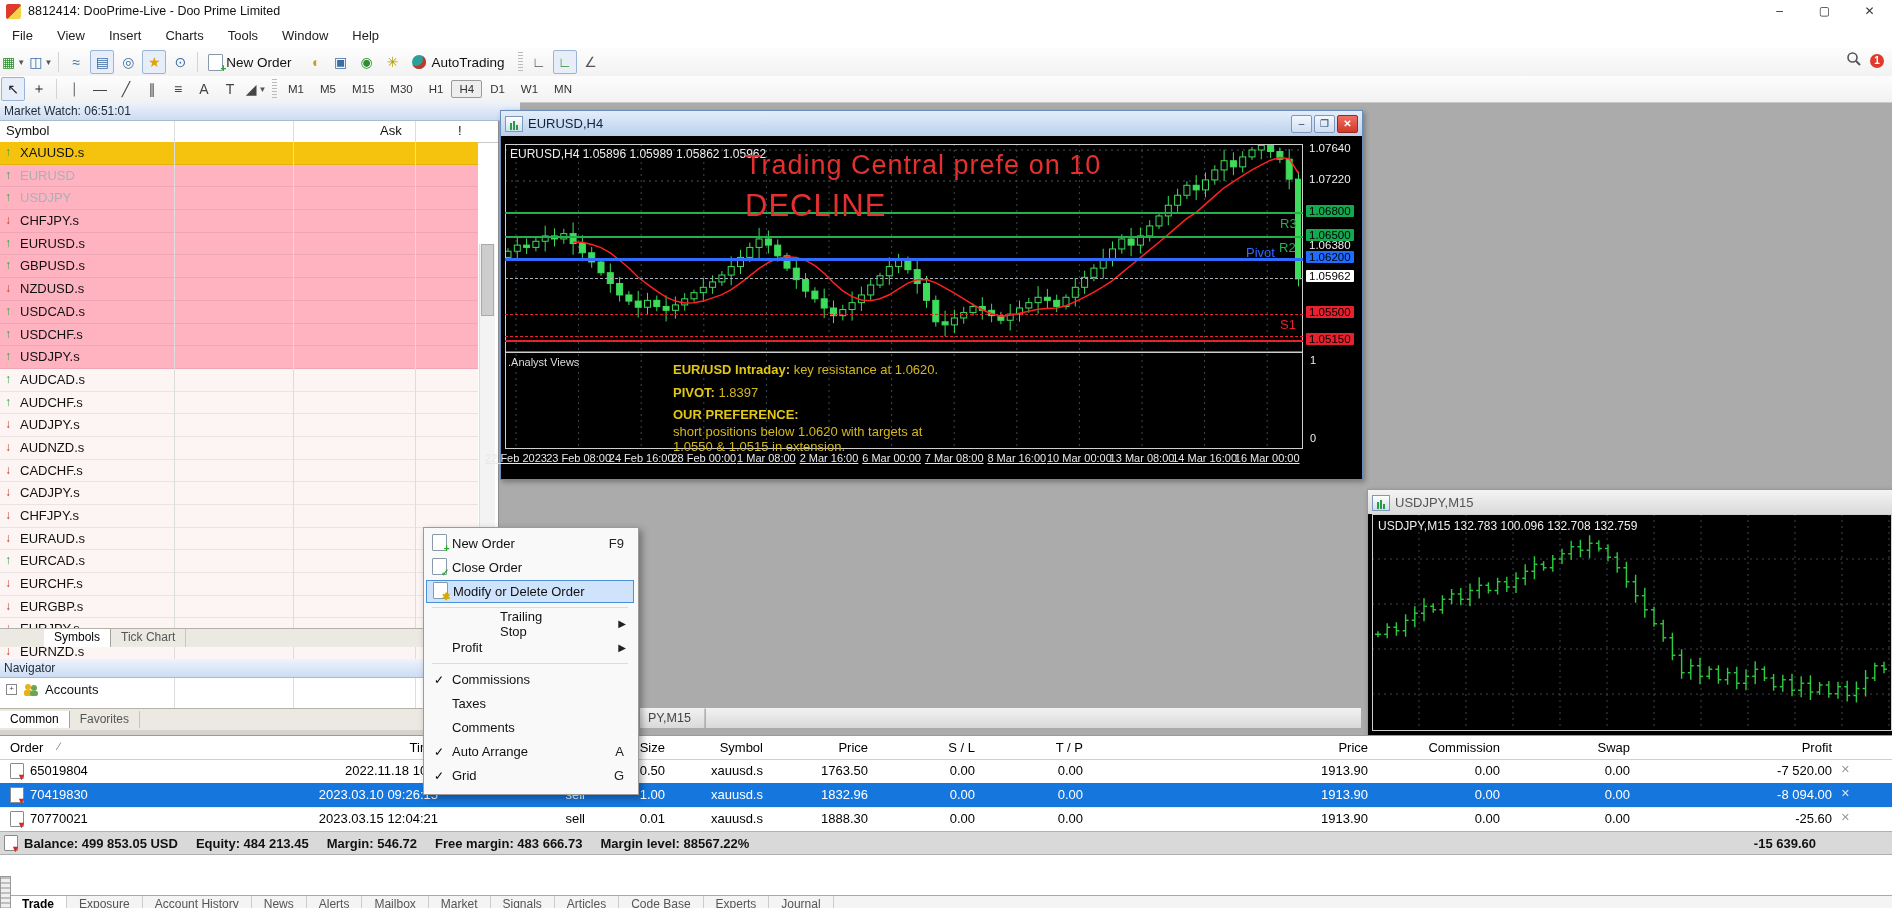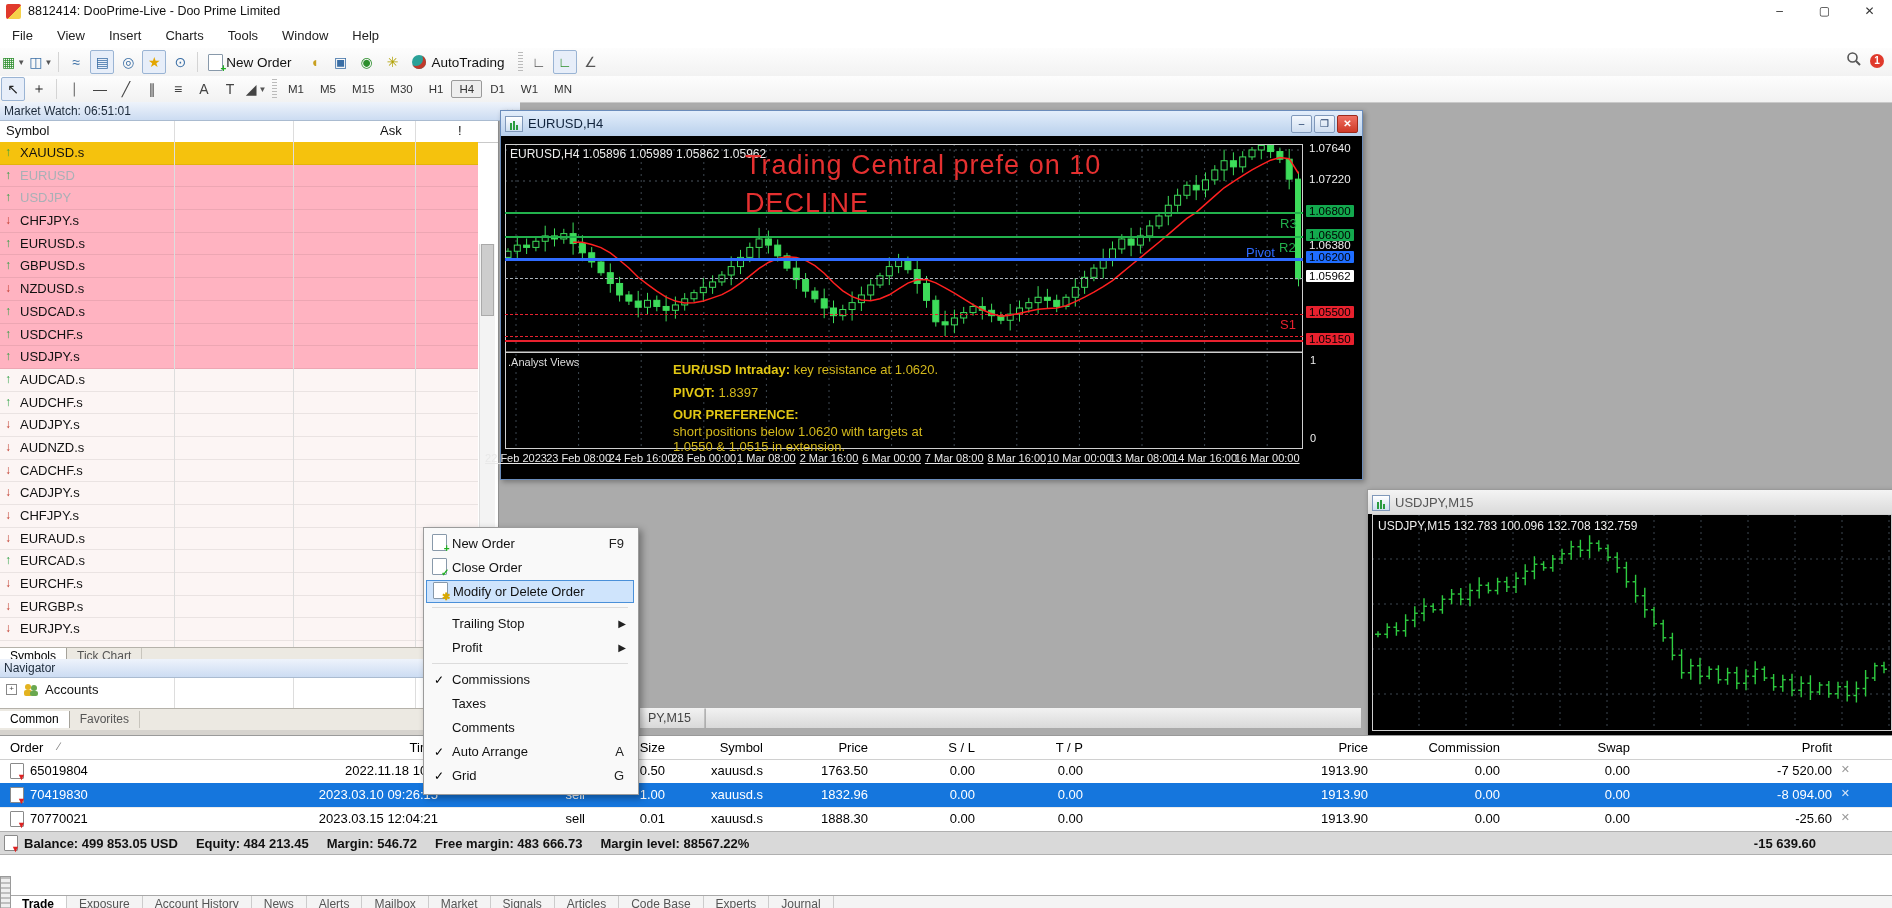--- a/index.html
+++ b/index.html
@@ -338,21 +338,21 @@
           <span style="left: 20px; color: rgb(17, 17, 17);">EURNZD.s</span>
           <span style="right: 1425px; font-size: 12px; color: rgb(224, 48, 48);"></span>
         </div>
       </div>
     <div class="colsep" style="left:174px;"></div>
     <div class="colsep" style="left:293px;"></div>
     <div class="colsep" style="left:415px;"></div>
     <div class="mwscroll">
         <div class="mwthumb"></div>
       </div>
-    <div class="tabstrip" style="left:0;top:545px;width:498px;height:18px;" id="mwtabs">
+    <div class="tabstrip" style="left:0;top:526px;width:498px;height:18px;padding-left:44px;" id="mwtabs">
         <div class="tab on">Symbols</div>
         <div class="tab">Tick Chart</div>
       </div>
     <div class="panhead" style="top:557px;">
       <span>Navigator</span>
       <span class="panx">✕</span>
     </div>
     <div class="treerow" style="left:6px;top:580px;">
       <span class="expbox">+</span>
       <svg width="18" height="14">
@@ -578,21 +578,21 @@
         <rect x="771.9000000000001" y="7.533999999999821" width="6" height="7.670000000000869" fill="#3ddc5a" stroke="#3ddc5a" stroke-width="1"></rect>
         <line x1="784.2" y1="5.004000000000691" x2="784.2" y2="45.34600000000019" stroke="#3ddc5a" stroke-width="1"></line>
         <rect x="781.2" y="15.20400000000069" width="6" height="19.941999999999496" fill="#3ddc5a" stroke="#3ddc5a" stroke-width="1"></rect>
         <line x1="793.5000000000001" y1="27.646000000000186" x2="793.5000000000001" y2="142.35599999999943" stroke="#3ddc5a" stroke-width="1"></line>
         <rect x="790.5000000000001" y="35.146000000000186" width="6" height="99.70999999999924" fill="#3ddc5a" stroke="#3ddc5a" stroke-width="1"></rect>
       </g>
       <polyline points="68.10000000000001,98.13587499999986 77.4,98.32762499999941 86.7,100.43687499999959 96,103.60075000000074 105.30000000000001,108.8738750000004 114.60000000000001,116.2562500000002 123.9,124.02212500000087 133.20000000000002,133.2261249999998 142.5,140.32087500000034 151.8,147.0321249999983 161.10000000000002,153.07224999999954 170.4,157.09899999999868 179.70000000000002,159.01649999999933 189,158.7288749999983 198.3,157.00312499999893 207.60000000000002,153.83924999999778 216.9,150.67537500000003 226.20000000000002,145.6898749999997 235.50000000000003,139.07449999999983 244.8,131.88387499999953 254.10000000000002,124.40562499999993 263.40000000000003,118.4613750000002 272.70000000000005,114.53050000000081 282,112.80474999999973 291.3,113.38000000000011 300.6,116.44799999999975 309.90000000000003,121.6252500000013 319.20000000000005,129.1993750000007 328.5,138.78687500000046 337.8,146.84037500000045 347.1,152.68875000000048 356.40000000000003,156.04437500000114 365.70000000000005,156.71549999999957 375,154.79800000000068 384.3,150.7712500000015 393.6,144.8270000000017 402.90000000000003,139.07450000000154 412.20000000000005,135.81475000000228 421.50000000000006,135.52712499999961 430.8,138.88275000000027 440.1,143.86825000000056 449.40000000000003,149.1413750000002 458.70000000000005,154.89387500000043 468.00000000000006,160.6463750000006 477.3,165.727749999999 486.6,169.75449999999984 495.90000000000003,172.24724999999916 505.20000000000005,171.28849999999966 514.5,169.17924999999946 523.8000000000001,167.26175000000057 533.1,165.34424999999987 542.4000000000001,164.5772500000017 551.7,164.09787500000107 561,161.79687500000136 570.3000000000001,157.6742500000007 579.6,153.07225000000125 588.9000000000001,148.08674999999926 598.2,142.62187500000005 607.5,136.5817500000005 616.8000000000001,128.91174999999964 626.1,121.24175000000048 635.4000000000001,113.57175000000132 644.7,105.9017500000005 654,98.23174999999964 663.3000000000001,90.36999999999921 672.6,82.41237499999903 681.9000000000001,74.45474999999885 691.2,68.31874999999951 700.5,60.169374999999775 709.8000000000001,51.92412500000026 719.1,43.77475000000052 728.4000000000001,37.638749999999504 737.7,31.59862499999994 747,25.941999999999496 756.3000000000001,20.95649999999921 765.6,16.16275000000016 774.9000000000001,13.574124999999384 784.2,14.724625000000117 793.5000000000001,29.489374999999768" fill="none" stroke="#ff2020" stroke-width="1.5"></polyline>
     </svg>
   <div class="abs" style="left:510px;top:147px;font-size:12px;color:#eee;z-index:5;">EURUSD,H4  1.05896 1.05989 1.05862 1.05962</div>
   <div class="abs" style="left:745px;top:150px;font-size:27px;color:#e53030;z-index:6;letter-spacing:1px;">Trading Central prefe on 10</div>
-  <div class="abs" style="left:745px;top:188px;font-size:27px;color:#e53030;z-index:6;letter-spacing:1px;">DECLINE</div>
+  <div class="abs" style="left:745px;top:188px;font-size:31px;color:#e53030;z-index:6;letter-spacing:1px;">DECLINE</div>
   <div class="abs" style="left:508px;top:356px;font-size:11px;color:#ddd;z-index:5;">.Analyst Views</div>
   <div class="abs" style="left:1310px;top:354px;font-size:11px;color:#eee;z-index:5;">1</div>
   <div class="abs" style="left:1310px;top:432px;font-size:11px;color:#eee;z-index:5;">0</div>
   <div id="chart1-extra">
       <div class="lvl" style="top: 212px; z-index: 4; height: 2px; background: rgb(34, 177, 76);"></div>
       <div class="lvl-lab" style="left: 1280px; top: 216px; color: rgb(34, 177, 76); z-index: 5;">R3</div>
       <div class="lvl" style="top: 236px; z-index: 4; height: 2px; background: rgb(34, 177, 76);"></div>
       <div class="lvl-lab" style="left: 1279px; top: 240px; color: rgb(34, 177, 76); z-index: 5;">R2</div>
       <div class="lvl" style="top: 257.5px; z-index: 4; height: 3px; background: rgb(47, 107, 255);"></div>
       <div class="lvl-lab" style="left: 1246px; top: 245px; color: rgb(47, 107, 255); z-index: 5;">Pivot</div>
@@ -940,21 +940,21 @@
       </div>
       <div class="ctxitem" style="top: 28px;">
         <span class="ctxico"><span class="docico" style="display: inline-block;"><i style="color: rgb(31, 175, 31);">✓</i></span></span>
         <span class="ctxlbl">Close Order</span>
       </div>
       <div class="ctxitem hl" style="top: 52px;">
         <span class="ctxico"><span class="docico" style="display: inline-block;"><i style="color: rgb(217, 169, 0);">✱</i></span></span>
         <span class="ctxlbl">Modify or Delete Order</span>
       </div>
       <div class="ctxsep" style="top: 79px;"></div>
-      <div class="ctxitem" style="top: 84px;">
+      <div class="ctxitem" style="top: 84px; gap: 48px;">
         <span class="ctxchk"></span>
         <span class="ctxlbl">Trailing Stop</span>
         <span class="ctxsub">▶</span>
       </div>
       <div class="ctxitem" style="top: 108px;">
         <span class="ctxchk"></span>
         <span class="ctxlbl">Profit</span>
         <span class="ctxsub">▶</span>
       </div>
       <div class="ctxsep" style="top: 135px;"></div>

